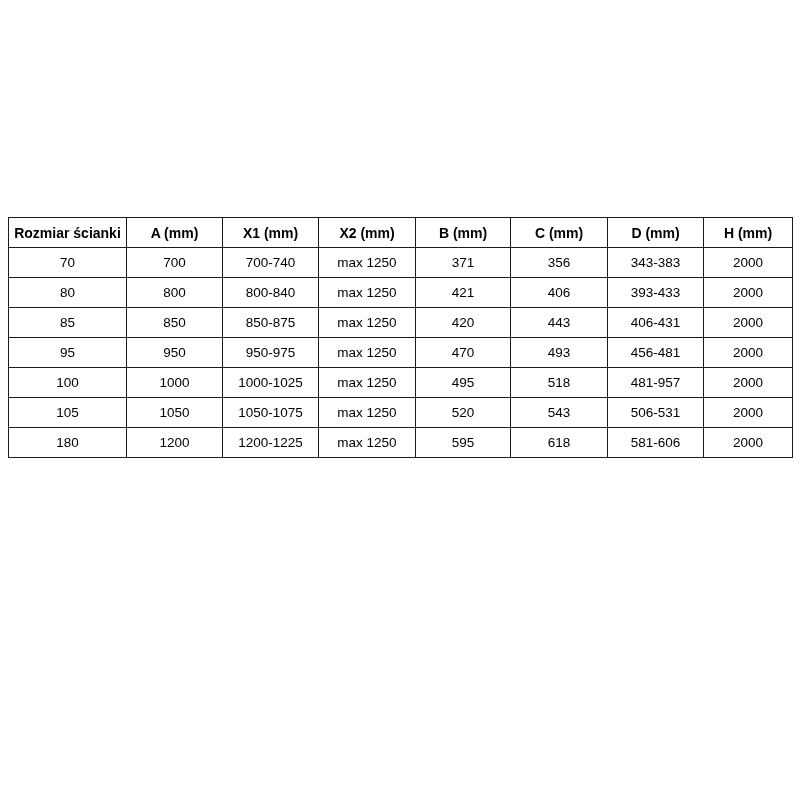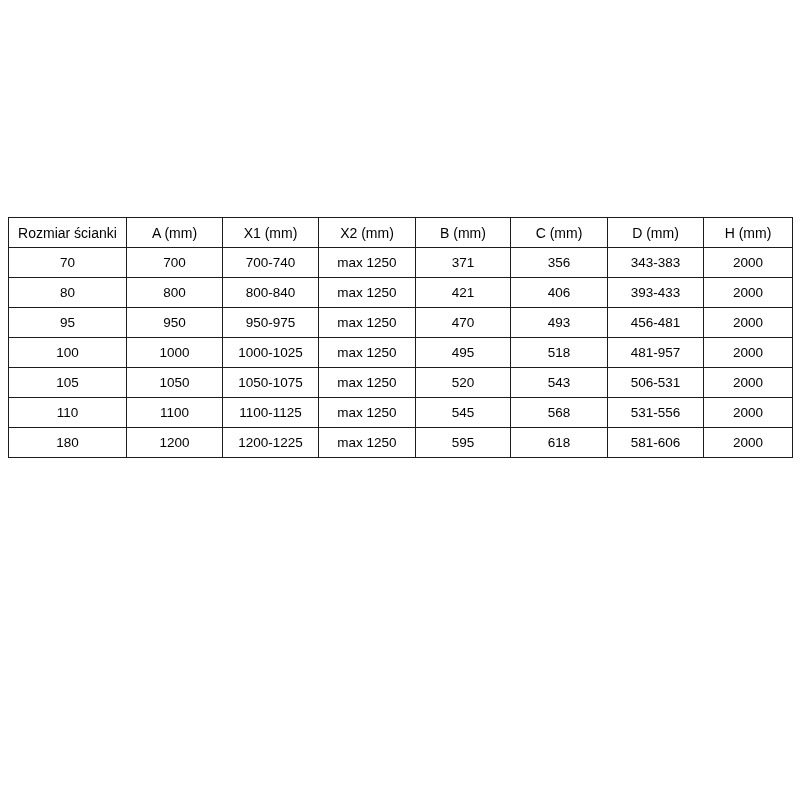--- a/index.html
+++ b/index.html
@@ -30,21 +30,21 @@
     border: 1px solid #1c1c1c;
     height: 29px;
     padding: 0 2px;
     text-align: center;
     vertical-align: middle;
     white-space: nowrap;
     overflow: hidden;
   }
   table.dims th {
     font-size: 14px;
-    font-weight: normal;
+    font-weight: bold;
   }
   table.dims td {
     font-size: 13.5px;
     font-weight: normal;
   }
   col.c0 { width: 118px; }
   col.c1 { width: 96px; }
   col.c2 { width: 96px; }
   col.c3 { width: 97px; }
   col.c4 { width: 95px; }
@@ -94,20 +94,30 @@
           <td>80</td>
           <td>800</td>
           <td>800-840</td>
           <td>max 1250</td>
           <td>421</td>
           <td>406</td>
           <td>393-433</td>
           <td>2000</td>
         </tr>
         <tr>
+          <td>85</td>
+          <td>850</td>
+          <td>850-875</td>
+          <td>max 1250</td>
+          <td>420</td>
+          <td>443</td>
+          <td>406-431</td>
+          <td>2000</td>
+        </tr>
+        <tr>
           <td>95</td>
           <td>950</td>
           <td>950-975</td>
           <td>max 1250</td>
           <td>470</td>
           <td>493</td>
           <td>456-481</td>
           <td>2000</td>
         </tr>
         <tr>
@@ -124,30 +134,20 @@
           <td>105</td>
           <td>1050</td>
           <td>1050-1075</td>
           <td>max 1250</td>
           <td>520</td>
           <td>543</td>
           <td>506-531</td>
           <td>2000</td>
         </tr>
         <tr>
-          <td>110</td>
-          <td>1100</td>
-          <td>1100-1125</td>
-          <td>max 1250</td>
-          <td>545</td>
-          <td>568</td>
-          <td>531-556</td>
-          <td>2000</td>
-        </tr>
-        <tr>
           <td>180</td>
           <td>1200</td>
           <td>1200-1225</td>
           <td>max 1250</td>
           <td>595</td>
           <td>618</td>
           <td>581-606</td>
           <td>2000</td>
         </tr>
       </tbody>

